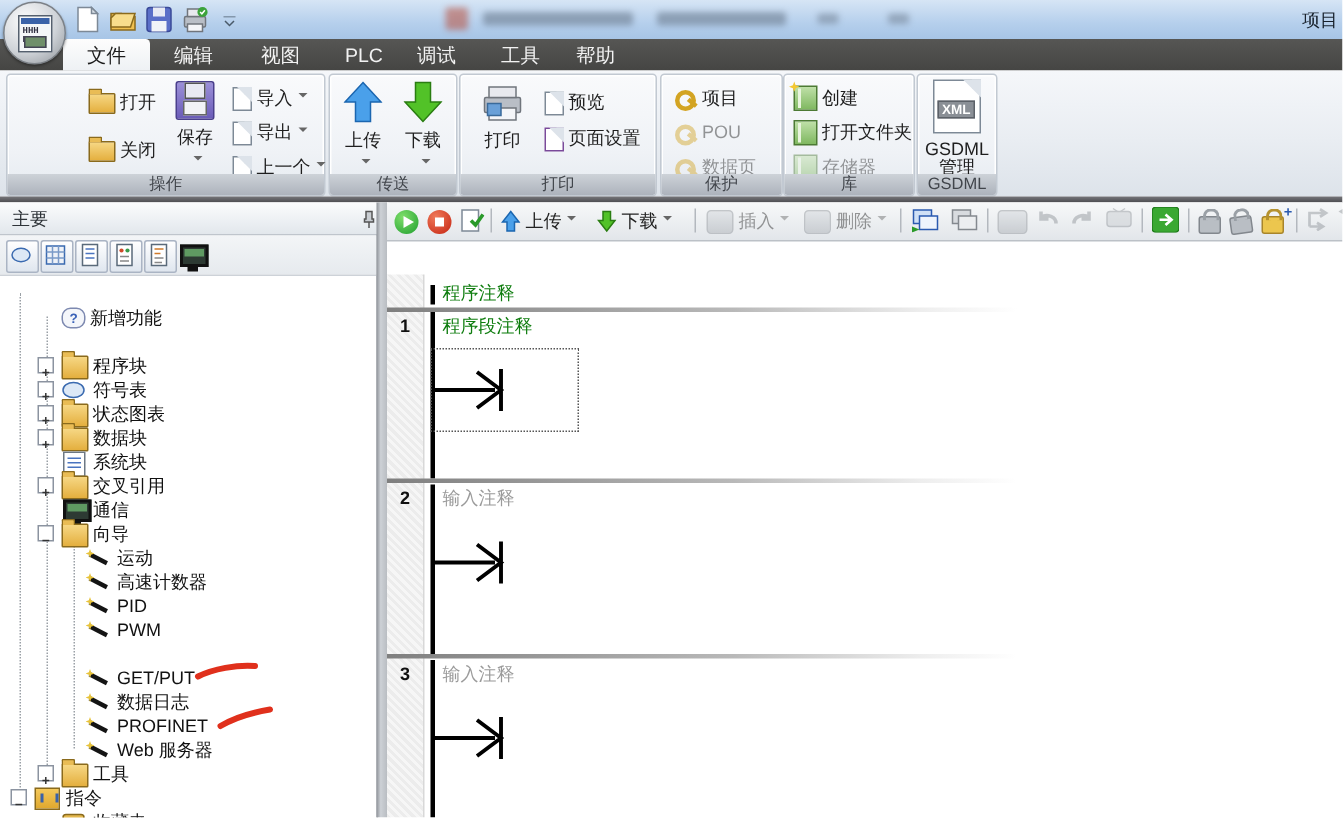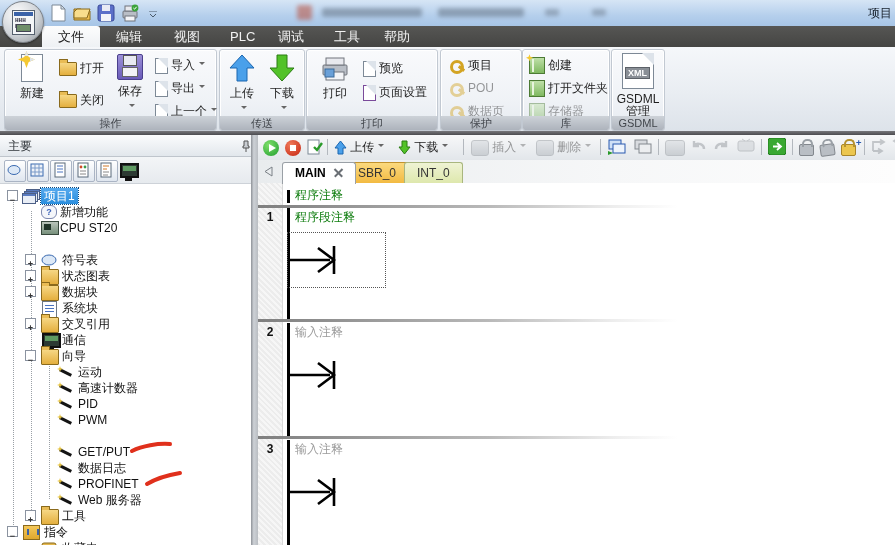--- a/index.html
+++ b/index.html
@@ -207,24 +207,20 @@
   <div class="mtab" style="left:158px">视图</div>
   <div class="mtab" style="left:214px">PLC</div>
   <div class="mtab" style="left:262px">调试</div>
   <div class="mtab" style="left:318px">工具</div>
   <div class="mtab" style="left:368px">帮助</div>
 </div>
 
 <div id="ribbon" class="abs">
 
   <div class="grp" style="left:4px;width:211px">
-    <div class="bigbtn" style="left:4px;top:4px">
-      <span class="page star" style="width:20px;height:26px"></span>
-      <div>新建</div>
-    </div>
     <div class="smbtn" style="left:54px;top:8px">
       <span class="ico fold"></span><span class="lbl">打开</span>
     </div>
     <div class="smbtn" style="left:54px;top:40px">
       <span class="ico fold"></span><span class="lbl">关闭</span>
     </div>
     <div class="bigbtn" style="left:104px;top:4px;width:42px">
       <span class="floppy"></span>
       <div>保存</div>
       <span class="dd"></span>
@@ -347,36 +343,28 @@
         </svg></span>
     <span class="sbt" style="left:119px;border:none;background:none">
         <span class="mon" style="margin:3px 0 0 1px"></span>
       </span>
   </div>
 
   <div class="guide" style="left:13px;top:60px;height:340px"></div>
   <div class="guide" style="left:31px;top:76px;height:305px"></div>
   <div class="guide" style="left:49px;top:216px;height:148px"></div>
 
-  <div class="trow" style="top:53px">
-    <span class="exp minus" style="left:7px"></span>
-    <span class="ticon projicon" style="left:22px">
-        <i style="left:4px;top:0"></i>
-        <i style="left:2px;top:2px"></i>
-        <i style="left:0;top:4px"></i>
-      </span>
-    <span class="lbl sel" style="left:41px">项目1</span>
-  </div>
   <div class="trow" style="top:69px">
     <span class="ticon help" style="left:41px">?</span>
     <span class="lbl" style="left:60px">新增功能</span>
   </div>
-  <div class="trow" style="top:85px">
-    <span class="ticon cpu" style="left:41px"></span>
-    <span class="lbl" style="left:60px">CPU ST20</span>
+  <div class="trow" style="top:101px">
+    <span class="exp" style="left:25px"></span>
+    <span class="ticon fold" style="left:41px"></span>
+    <span class="lbl" style="left:62px">程序块</span>
   </div>
   <div class="trow" style="top:117px">
     <span class="exp" style="left:25px"></span>
     <span class="ticon" style="left:41px"><svg width="16" height="14">
           <ellipse cx="8" cy="7" rx="7" ry="5" fill="#dce8f6" stroke="#3a6ab0"></ellipse>
         </svg></span>
     <span class="lbl" style="left:62px">符号表</span>
   </div>
   <div class="trow" style="top:133px">
     <span class="exp" style="left:25px"></span>
@@ -535,30 +523,20 @@
     <span class="tbtn dis" style="left:612px">
       <svg width="18" height="16">
           <path d="M3,13 v-9 h10 M10,1.5 l4,2.5 -4,2.5 M3,13 h8 M8,10.5 l4,2.5 -4,2.5" stroke="#8b9096" stroke-width="1.8" fill="none"></path>
         </svg></span>
     <span class="tbtn dis" style="left:634px">
       <svg width="18" height="16">
           <path d="M15,3 h-12 M6,0.5 l-4,2.5 4,2.5 M15,3 v8 h-6" stroke="#8b9096" stroke-width="1.8" fill="none"></path>
         </svg></span>
   </div>
 
-  <div id="tabstrip">
-    <svg width="9" height="11" style="position:absolute;left:6px;top:6px">
-        <path d="M8,1 L1,5.5 8,10z" fill="none" stroke="#7a8086"></path>
-      </svg>
-    <div class="etab main" style="left:24px">
-      <span>MAIN</span><span class="closex"></span>
-    </div>
-    <div class="etab sbr" style="left:87px"><span>SBR_0</span></div>
-    <div class="etab int" style="left:146px"><span>INT_0</span></div>
-  </div>
 
   <div id="canvas">
     <div id="gutter"></div>
 
     <div class="rail" style="left:29px;top:7px;height:13px"></div>
     <div class="cmt green" style="left:37px;top:4px">程序注释</div>
     <div class="netsep" style="top:22px"></div>
 
     <div class="netnum" style="top:26px">1</div>
     <div class="rail" style="left:29px;top:25px;height:111px"></div>

